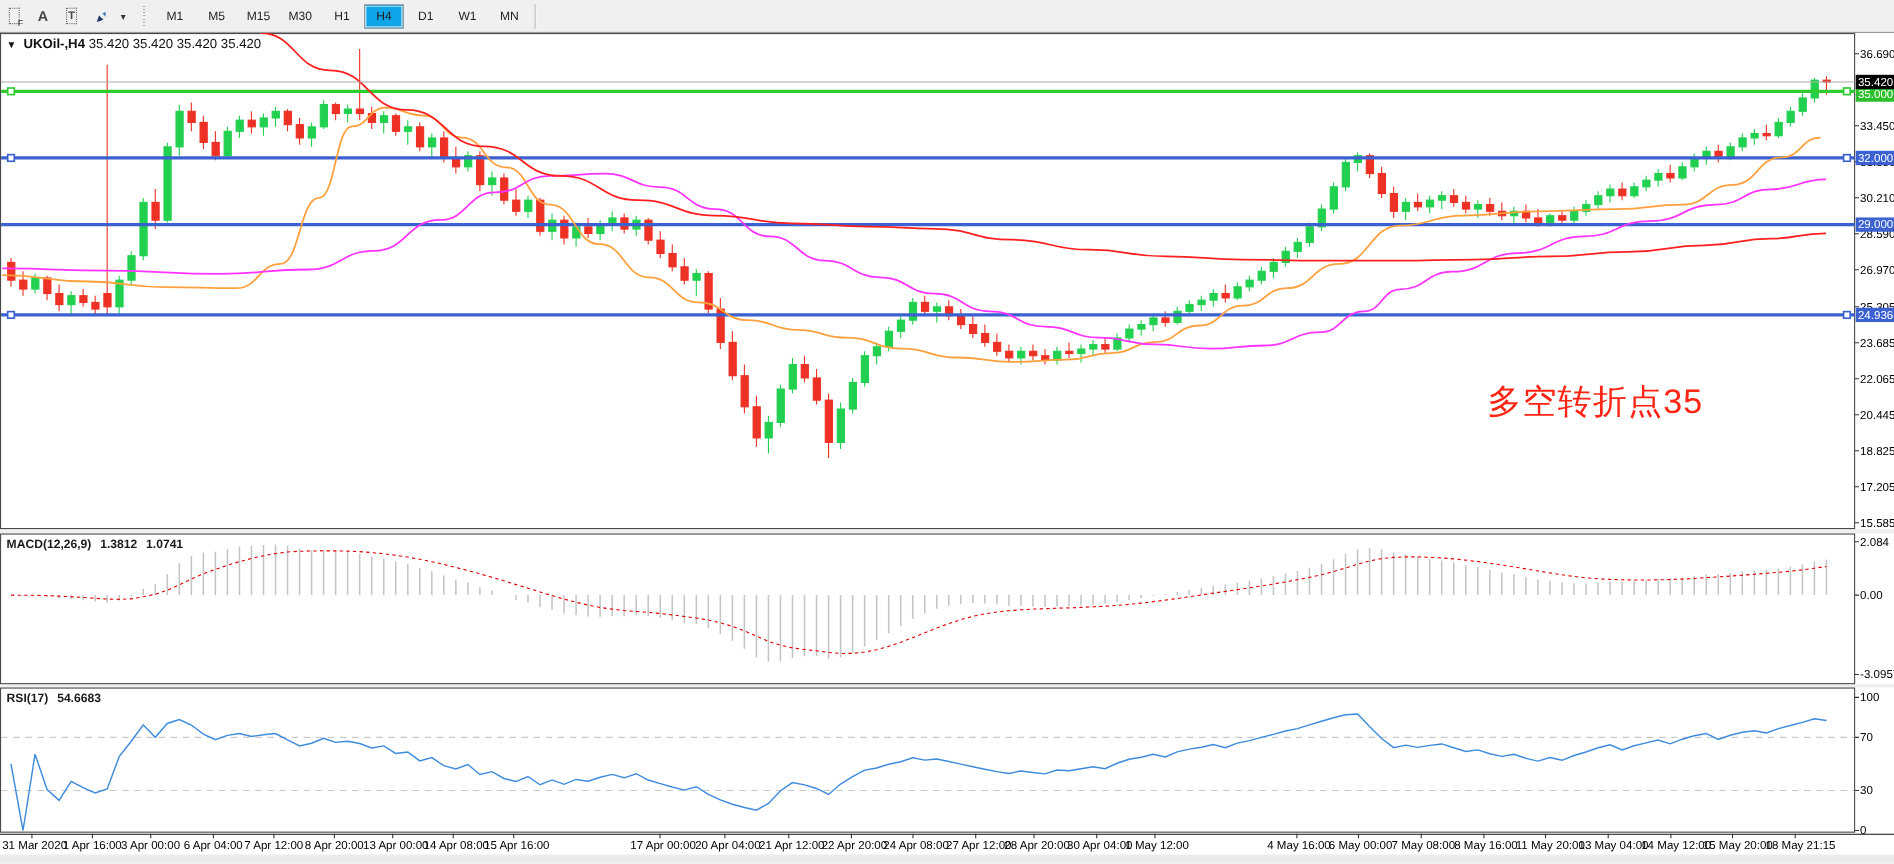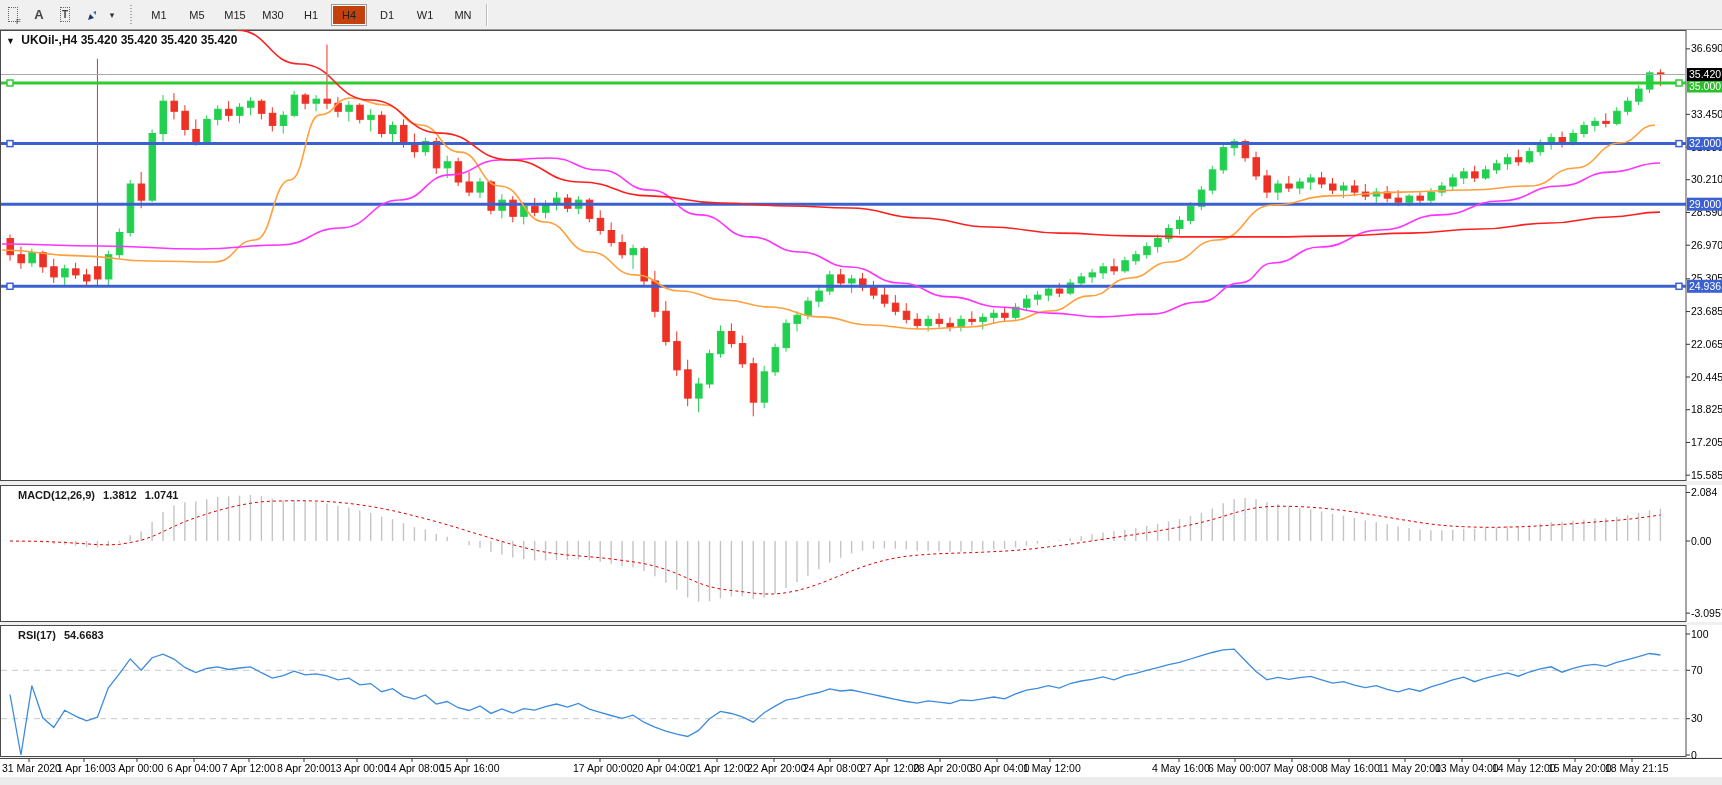--- a/index.html
+++ b/index.html
@@ -13,27 +13,27 @@
   .icon-f span{position:absolute;right:-4px;bottom:-5px;font-size:8px;color:#333;}
   .glyph-a{font-size:13px;font-weight:bold;color:#444;}
   .icon-t{width:13px;height:13px;border:1px dotted #666;font-size:10px;font-weight:bold;color:#444;
           display:flex;align-items:center;justify-content:center;}
   .caret{font-size:9px;color:#333;width:12px;}
   .tb-grip{width:6px;height:20px;margin:0 6px 0 8px;
            background:repeating-linear-gradient(to bottom,#aaa 0 1px,transparent 1px 3px);
            background-size:2px 100%;background-repeat:repeat-y;background-position:2px 0;}
   .tf-btn{min-width:22px;padding:0 6px;height:20px;line-height:20px;text-align:center;color:#222;
           font-size:11px;border:1px solid transparent;margin:0 1px;}
-  .tf-btn.active{background:#c2410c;border:1px solid #999;box-shadow:inset 0 0 0 1px #fff;}
+  .tf-btn.active{background:#0ea5e9;border:1px solid #999;box-shadow:inset 0 0 0 1px #fff;}
   .tb-sep{width:1px;height:22px;background:#bbb;border-right:1px solid #fff;margin:0 4px;}
   
   .overlay{position:absolute;z-index:4;}
   .chart-title{left:6px;top:33px;font-size:12px;font-weight:bold;color:#111;}
   .chart-title .tri{font-size:9px;margin-right:3px;}
-  .panel-label{font-size:11px;font-weight:bold;color:#1a1a1a;margin-left:12px;}
+  .panel-label{font-size:11px;font-weight:bold;color:#1a1a1a;}
   .panel-label .v1{font-weight:bold;color:#1a1a1a;margin-left:5px;}
   .panel-label .v2{font-weight:bold;color:#1a1a1a;margin-left:5px;}
   .annotation{font-size:31px;color:#ff2413;letter-spacing:1px;white-space:nowrap;}
   svg text{font-family:"Liberation Sans",sans-serif;}
 </style>
 </head>
 <body>
 
 <div id="stage">
 
@@ -695,27 +695,28 @@
         <line x1="1575" y1="758" x2="1575" y2="762" stroke="#333"></line>
         <text x="1548" y="772" font-size="10.5" fill="#000">15 May 20:00</text>
         <line x1="1632" y1="758" x2="1632" y2="762" stroke="#333"></line>
         <text x="1605" y="772" font-size="10.5" fill="#000">18 May 21:15</text>
       </g>
     </svg>
 
   <div class="overlay chart-title">
     <span class="tri">▼</span>
     <span>UKOil-,H4</span>
-    <span style="font-weight:bold;">35.420 35.420 35.420 35.420</span>
+    <span style="font-weight:normal;">35.420 35.420 35.420 35.420</span>
   </div>
 
   <div class="overlay panel-label" style="left:6px;top:489px;">
     <span>MACD(12,26,9)</span>
     <span class="v1">1.3812</span>
     <span class="v2">1.0741</span>
   </div>
 
   <div class="overlay panel-label" style="left:6px;top:629px;">
     <span>RSI(17)</span>
     <span class="v1">54.6683</span>
   </div>
 
+  <div class="overlay annotation" style="left:1352px;top:344px;">多空转折点35</div>
 </div>
 
 </body></html>

